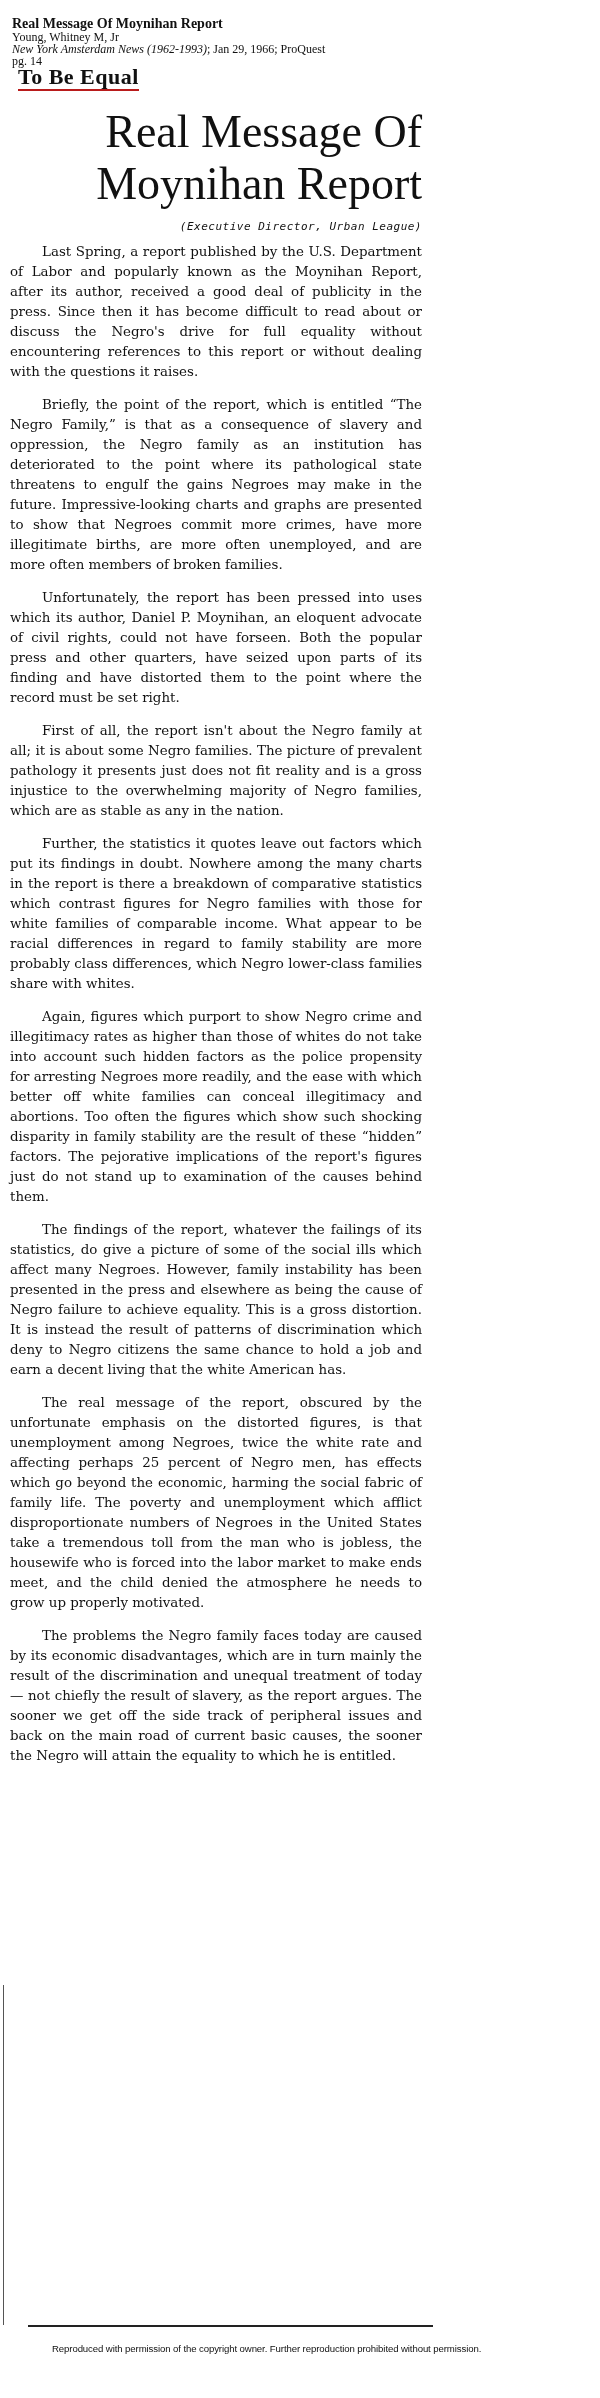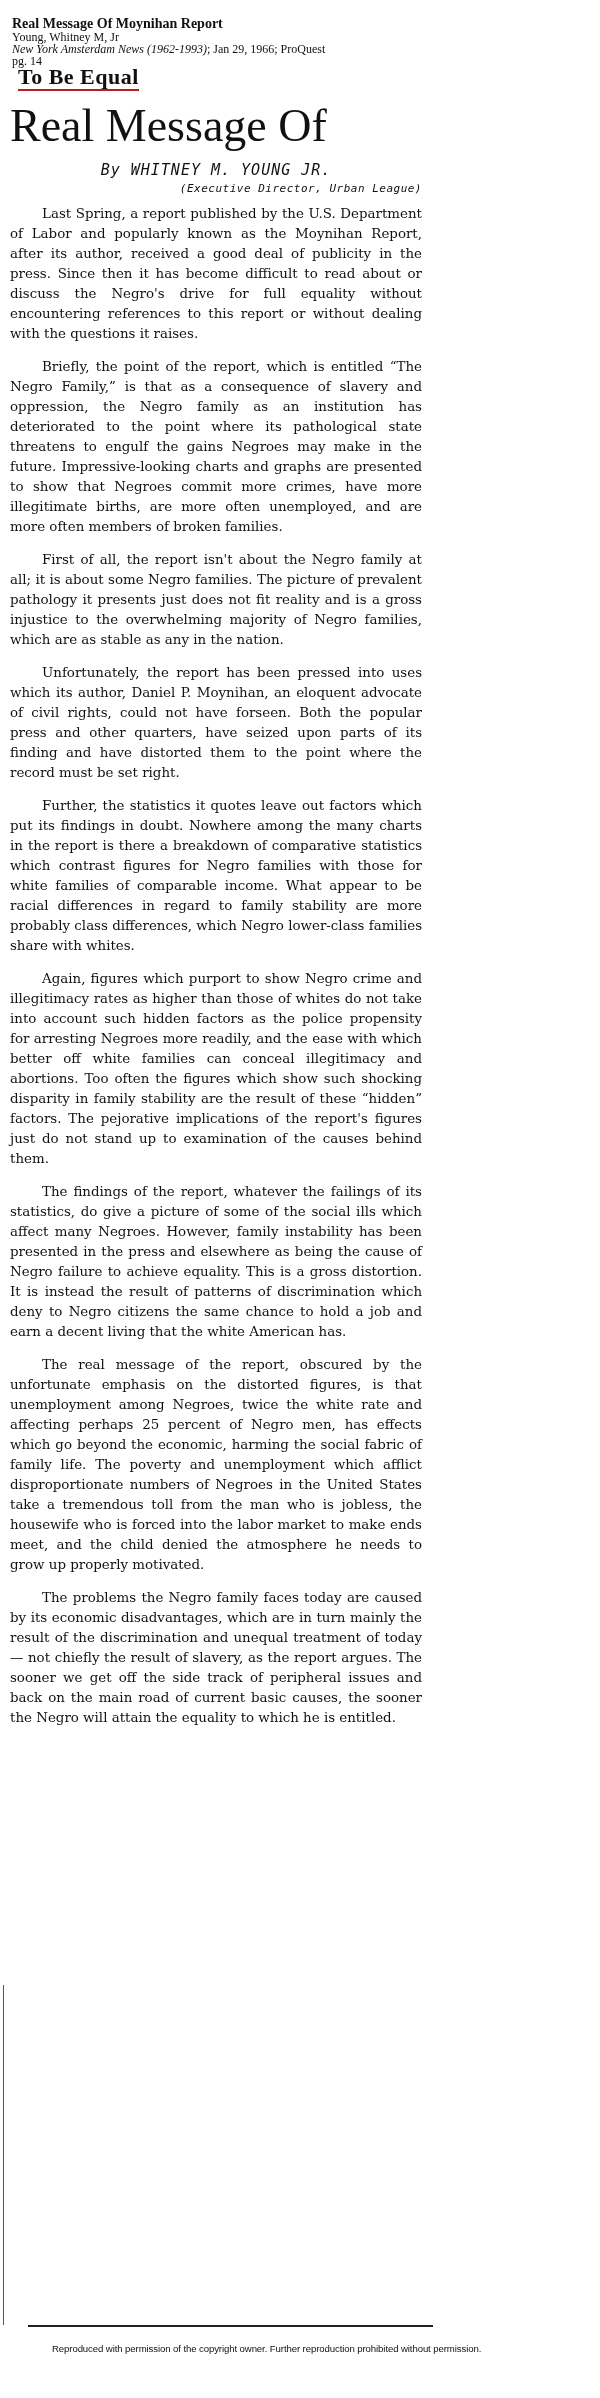--- a/index.html
+++ b/index.html
@@ -4,21 +4,21 @@
 <style>
   html, body { margin: 0; padding: 0; background: #ffffff; }
   body { width: 600px; height: 2398px; position: relative; overflow: hidden; color: #111; }
   .meta { position: absolute; left: 12px; top: 16px; font-family: "Liberation Serif", serif; line-height: 12px; }
   .meta .t { font-size: 14px; font-weight: bold; line-height: 15px; }
   .meta .l { font-size: 12px; }
   .meta .pub i { font-style: italic; }
   .col { position: absolute; left: 10px; top: 62px; width: 412px; font-family: "DejaVu Serif", serif; }
   .kicker { font-family: "DejaVu Serif", serif; font-weight: 900; font-size: 22px; letter-spacing: 0.5px; margin: 0 0 0 8px; height: 28px; line-height: 28px; }
   .kicker .u { border-bottom: 2px solid #b91c1c; font-family: Liberation Serif, serif; }
-  .headline { font-family: "Liberation Serif", serif; font-size: 46px; line-height: 52px; text-align: left; margin: 10px 0 8px 0; font-weight: normal; }
+  .headline { font-family: "Liberation Serif", serif; font-size: 46px; line-height: 52px; text-align: right; margin: 16px 0 8px 0; font-weight: normal; }
   .byline { text-align: center; font-family: "DejaVu Sans Mono", monospace; font-style: italic; font-size: 15px; letter-spacing: 1px; margin-top: 0; line-height: 20px; }
   .role { text-align: right; font-family: "DejaVu Sans Mono", monospace; font-style: italic; font-size: 11px; letter-spacing: 0.5px; line-height: 18px; margin-bottom: 6px; }
   .p { font-size: 13.4px; line-height: 20px; text-align: justify; margin: 0 0 13px 0; text-indent: 32px; hyphens: none; }
   .photo-wrap { float: right; width: 108px; margin: -6px -4px 2px 8px; shape-outside: margin-box; }
   .photo { width: 104px; height: 220px; background:
       radial-gradient(ellipse 40px 55px at 55% 35%, #2a2a2a 0%, #111 60%, transparent 61%),
       radial-gradient(ellipse 55px 40px at 50% 12%, #000 0%, #000 70%, transparent 71%),
       linear-gradient(160deg, #fff 0%, #ddd 25%, #1a1a1a 26%, #0a0a0a 100%);
       position: relative; }
   .photo .face { position: absolute; left: 18px; top: 40px; width: 70px; height: 95px; border-radius: 45% 45% 40% 40%;
@@ -37,30 +37,30 @@
   <div class="t">Real Message Of Moynihan Report</div>
   <div class="l">Young, Whitney M, Jr</div>
   <div class="l pub"><i>New York Amsterdam News (1962-1993)</i><span>; Jan 29, 1966; ProQuest</span></div>
   <div class="l">pg. 14</div>
 </div>
 
 <div class="col">
   <div class="kicker"><span class="u">To Be Equal</span></div>
   <h1 class="headline">
     <span>Real Message Of</span><br>
+    <span>Moynihan Report</span>
   </h1>
-  <div class="byline">By WHITNEY M. YOUNG JR.</div>
   <div class="role">(Executive Director, Urban League)</div>
 
   <p class="p">Last Spring, a report published by the U.S. Department of Labor and popularly known as the Moynihan Report, after its author, received a good deal of publicity in the press. Since then it has become difficult to read about or discuss the Negro's drive for full equality without encountering references to this report or without dealing with the questions it raises.</p>
 
 
   <p class="p">Briefly, the point of the report, which is entitled “The Negro Family,” is that as a consequence of slavery and oppression, the Negro family as an institution has deteriorated to the point where its pathological state threatens to engulf the gains Negroes may make in the future. Impressive-looking charts and graphs are presented to show that Negroes commit more crimes, have more illegitimate births, are more often unemployed, and are more often members of broken families.</p>
+  <p class="p">Unfortunately, the report has been pressed into uses which its author, Daniel P. Moynihan, an eloquent advocate of civil rights, could not have forseen. Both the popular press and other quarters, have seized upon parts of its finding and have distorted them to the point where the record must be set right.</p>
   <p class="p">First of all, the report isn't about the Negro family at all; it is about some Negro families. The picture of prevalent pathology it presents just does not fit reality and is a gross injustice to the overwhelming majority of Negro families, which are as stable as any in the nation.</p>
-  <p class="p">Unfortunately, the report has been pressed into uses which its author, Daniel P. Moynihan, an eloquent advocate of civil rights, could not have forseen. Both the popular press and other quarters, have seized upon parts of its finding and have distorted them to the point where the record must be set right.</p>
   <p class="p">Further, the statistics it quotes leave out factors which put its findings in doubt. Nowhere among the many charts in the report is there a breakdown of comparative statistics which contrast figures for Negro families with those for white families of comparable income. What appear to be racial differences in regard to family stability are more probably class differences, which Negro lower-class families share with whites.</p>
   <p class="p">Again, figures which purport to show Negro crime and illegitimacy rates as higher than those of whites do not take into account such hidden factors as the police propensity for arresting Negroes more readily, and the ease with which better off white families can conceal illegitimacy and abortions. Too often the figures which show such shocking disparity in family stability are the result of these “hidden” factors. The pejorative implications of the report's figures just do not stand up to examination of the causes behind them.</p>
   <p class="p">The findings of the report, whatever the failings of its statistics, do give a picture of some of the social ills which affect many Negroes. However, family instability has been presented in the press and elsewhere as being the cause of Negro failure to achieve equality. This is a gross distortion. It is instead the result of patterns of discrimination which deny to Negro citizens the same chance to hold a job and earn a decent living that the white American has.</p>
   <p class="p">The real message of the report, obscured by the unfortunate emphasis on the distorted figures, is that unemployment among Negroes, twice the white rate and affecting perhaps 25 percent of Negro men, has effects which go beyond the economic, harming the social fabric of family life. The poverty and unemployment which afflict disproportionate numbers of Negroes in the United States take a tremendous toll from the man who is jobless, the housewife who is forced into the labor market to make ends meet, and the child denied the atmosphere he needs to grow up properly motivated.</p>
   <p class="p">The problems the Negro family faces today are caused by its economic disadvantages, which are in turn mainly the result of the discrimination and unequal treatment of today — not chiefly the result of slavery, as the report argues. The sooner we get off the side track of peripheral issues and back on the main road of current basic causes, the sooner the Negro will attain the equality to which he is entitled.</p>
 </div>
 
 <div class="side-rule"></div>
 <div class="end-rule"></div>
 

